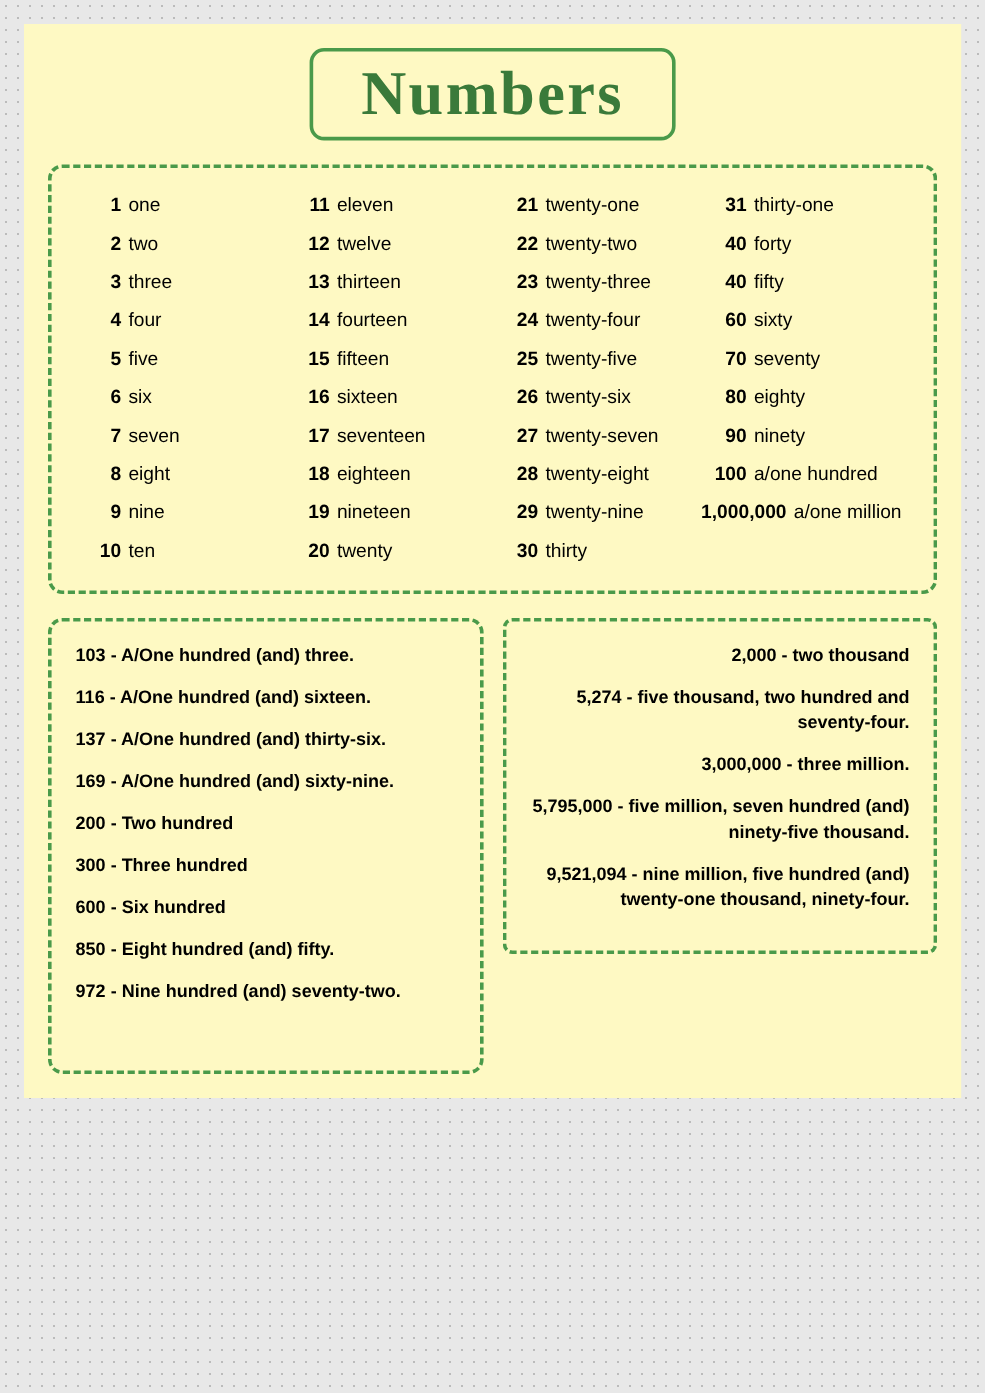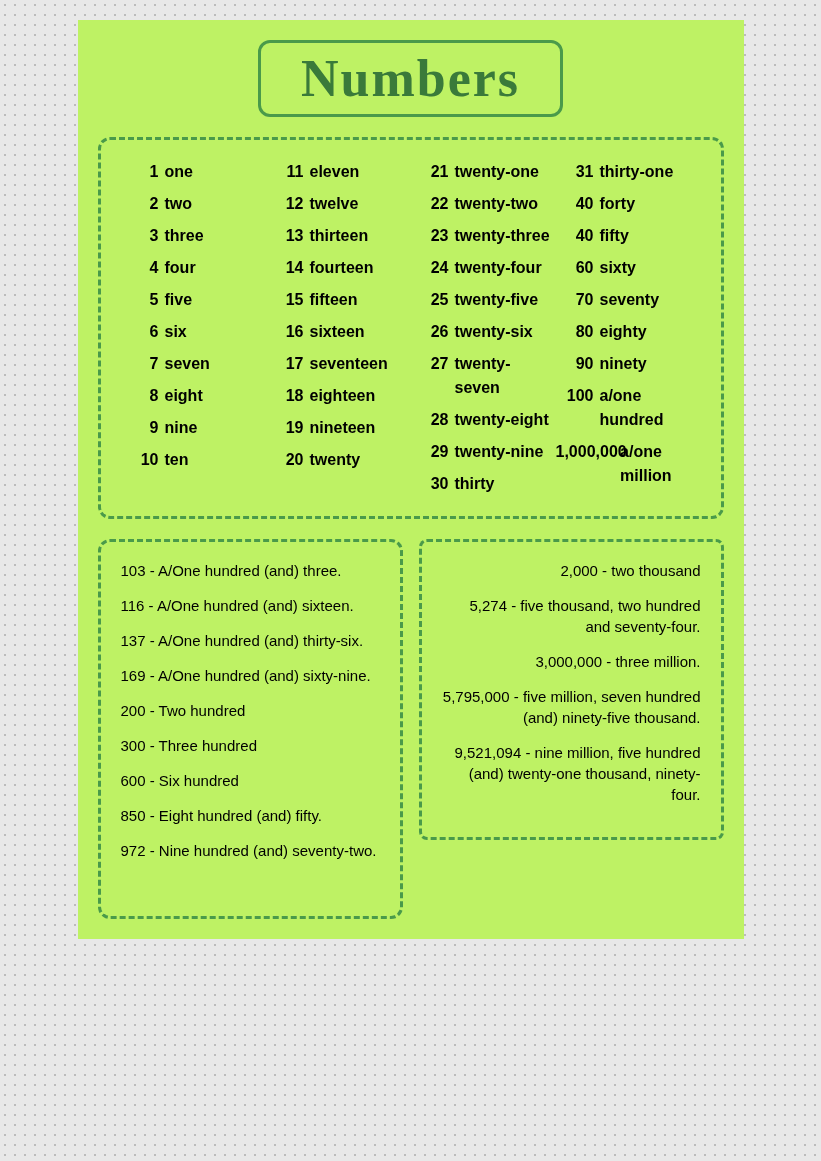--- a/index.html
+++ b/index.html
@@ -8,22 +8,22 @@
       width: 821px;
       min-height: 1161px;
       background-color: #e8e8e8;
       background-image: radial-gradient(circle, #bbb 1px, transparent 1px);
       background-size: 10px 10px;
       font-family: Arial, sans-serif;
       padding: 20px;
     }
 
     .page {
-      width: 666px;
-      background: #bef264;
+      width: 781px;
+      background: #fef9c3;
       margin: 0 auto;
       padding: 20px;
     }
 
     
     .title-box {
       text-align: center;
       margin-bottom: 20px;
     }
     .title-inner {
@@ -68,28 +68,29 @@
     }
 
     .num-digit {
       font-weight: bold;
       min-width: 38px;
       text-align: right;
       margin-right: 6px;
     }
 
     .num-word {
-      font-weight: bold;
+      font-weight: normal;
     }
 
     
     .bottom-section {
       display: flex;
       gap: 16px;
       align-items: flex-start;
+      font-weight: bold;
     }
 
     .examples-left {
       flex: 1;
       border: 3px dashed #4a9a4a;
       border-radius: 12px;
       padding: 18px 20px;
       min-height: 380px;
     }
 

